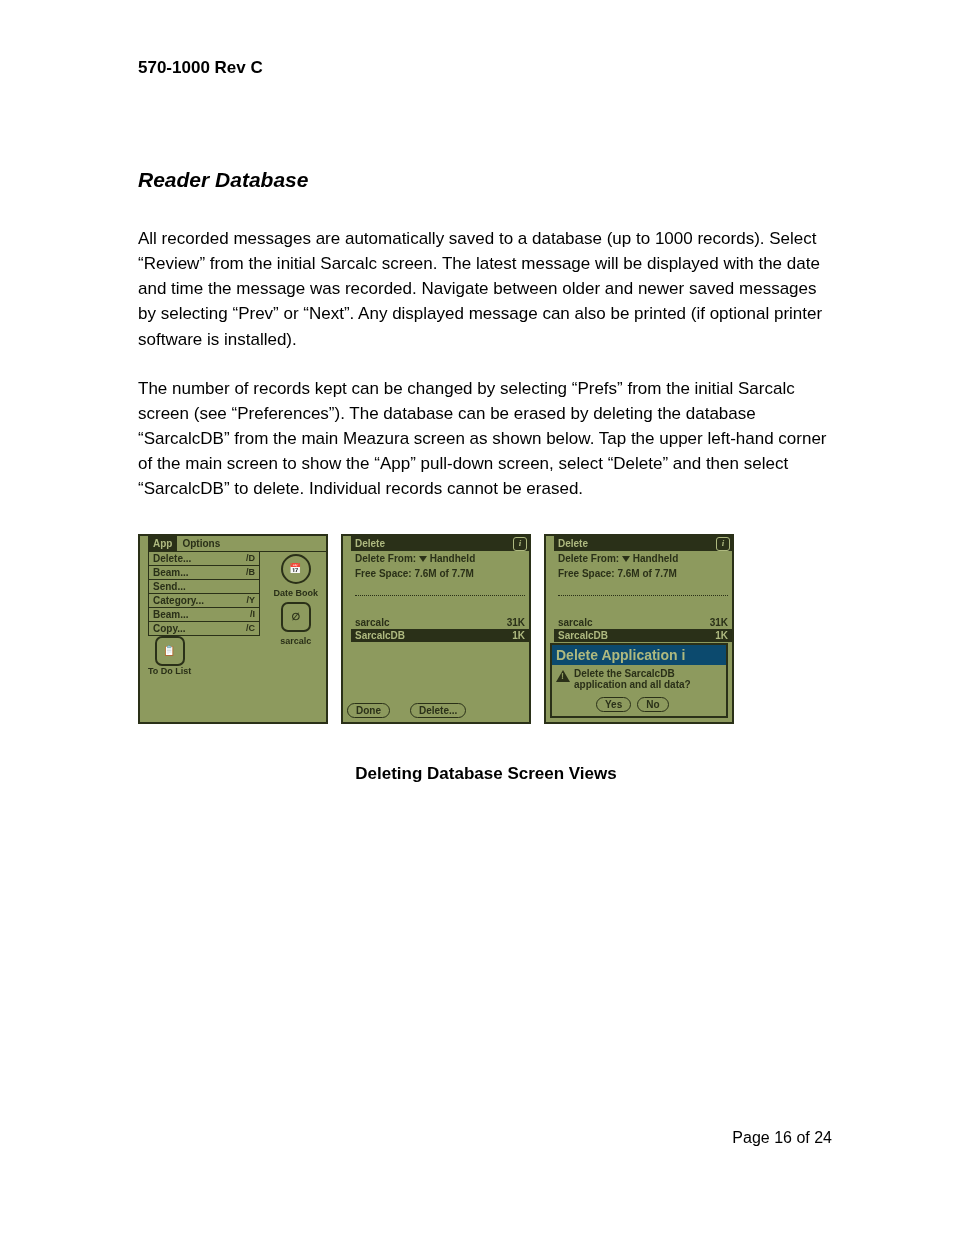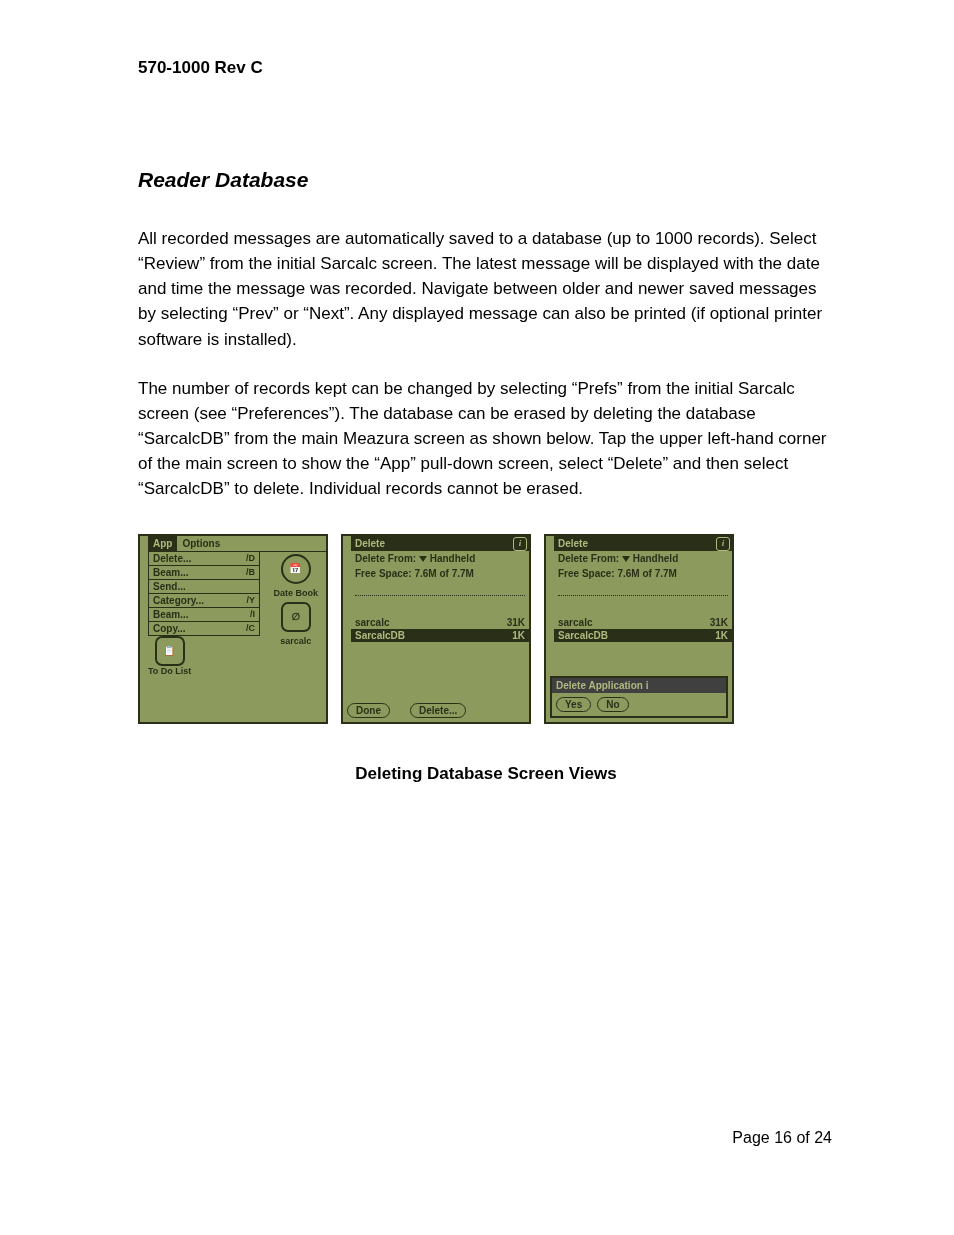--- a/index.html
+++ b/index.html
@@ -99,21 +99,21 @@
   .file-row { display:flex; justify-content:space-between; padding: 1px 4px; font-size:10px;}
   .file-row.sel { background:#2a3018; color:#aeb97f; }
   .btn-row { position:absolute; bottom: 4px; left: 4px; display:flex; gap:20px;}
   .pbtn {
     border: 1px solid #2a3018; border-radius: 8px; padding: 1px 8px; font-size:10px; background: transparent;
   }
   .dialog {
     position:absolute; bottom:4px; left:4px; right:4px;
     border: 2px solid #2a3018;
   }
-  .dialog .dtitle { background:#404040; color:#aeb97f; font-size:10px; padding:2px 4px; position:relative;}
+  .dialog .dtitle { background:#0c4a6e; color:#aeb97f; font-size:14px; padding:2px 4px; position:relative;}
   .dialog .dtitle .info-icon { top:2px; }
   .dialog .dbody { display:flex; gap:4px; padding: 3px 4px; align-items:flex-start;}
   .warn { width:0;height:0;border-left:7px solid transparent;border-right:7px solid transparent;border-bottom:12px solid #2a3018; position:relative; margin-top:2px;}
   .warn::after { content:"!"; color:#8d9a5e; position:absolute; left:-2px; top:1px; font-size:9px;}
   .figure-caption {
     text-align: center; font-weight: bold; font-size: 17px; margin-top: 40px;
   }
   .footer {
     position: absolute; right: 122px; bottom: 88px; font-size: 16px;
   }
@@ -224,21 +224,25 @@
     <div class="file-row sel">
       <span>SarcalcDB</span>
         <span>1K</span>
     </div>
 
     <div class="dialog">
       <div class="dtitle">
         <span>Delete Application</span>
         <span class="info-icon">i</span>
       </div>
-      <div style="display:flex; gap:6px; padding:4px;">
+      <div class="dbody">
+        <div class="warn"></div>
+        <div style="font-size:10px;">Delete the SarcalcDB application and all data?</div>
+      </div>
+      <div style="display:flex; gap:6px; padding:4px;margin-left:40px;">
         <div class="pbtn">Yes</div>
         <div class="pbtn">No</div>
       </div>
     </div>
   </div>
 
 </div>
 
 <div class="figure-caption">Deleting Database Screen Views</div>
 

